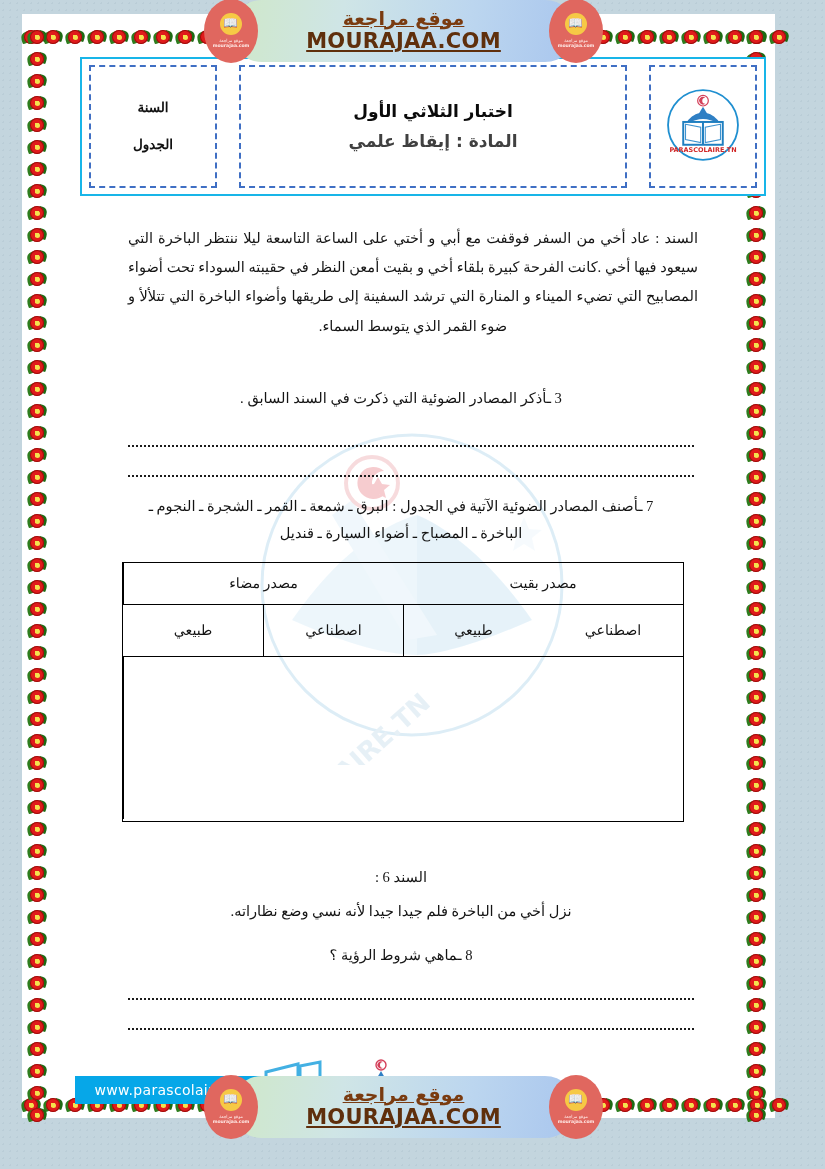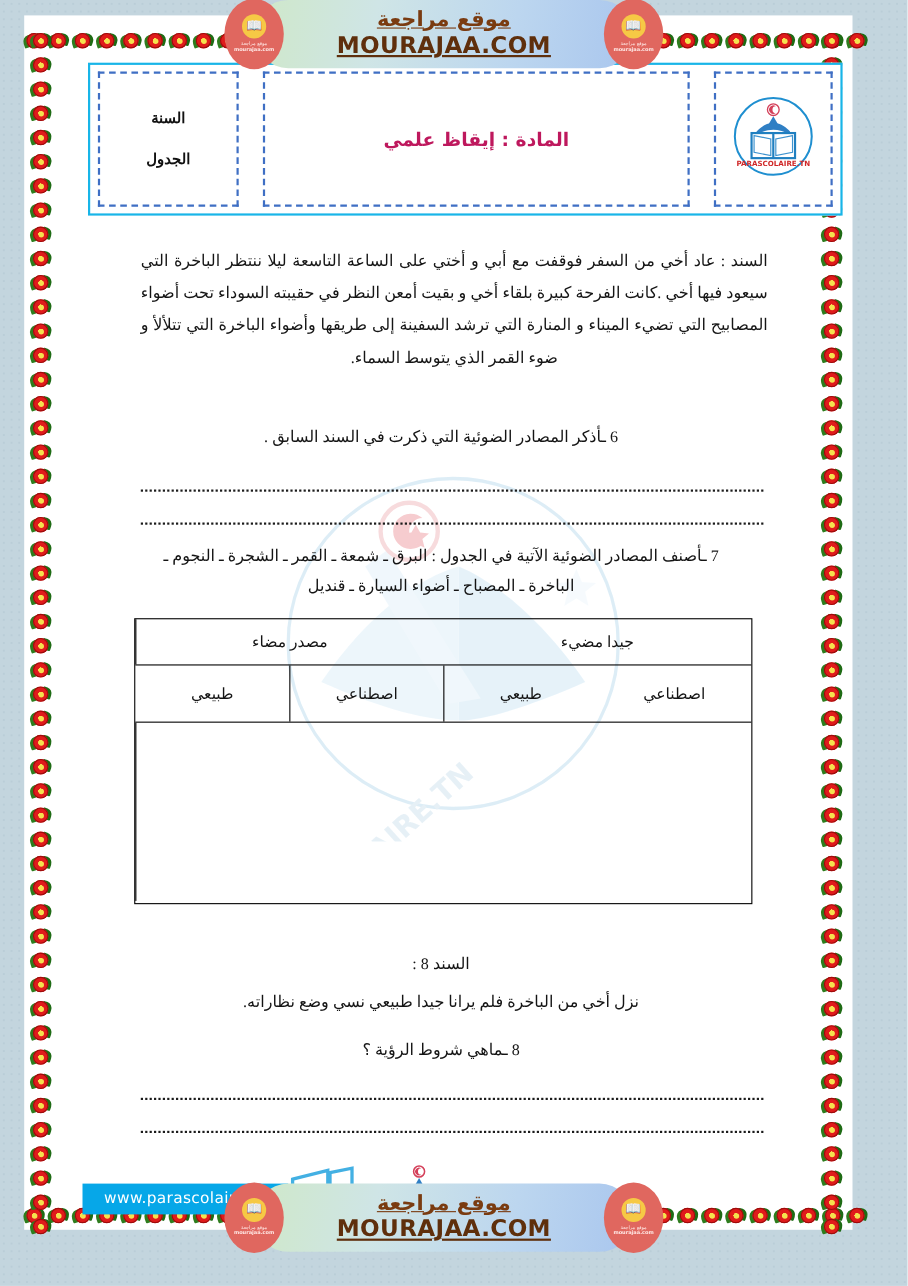--- a/index.html
+++ b/index.html
@@ -78,21 +78,21 @@
   }
   .year-line.second{margin-top:22px;}
 
   .title-wrap{text-align:center;line-height:1.5;}
   .title-main{
     font-family:"DejaVu Sans","Liberation Sans",sans-serif;
     font-weight:bold;font-size:17px;color:#0a0a0a;letter-spacing:.2px;
   }
   .title-sub{
     font-family:"DejaVu Sans","Liberation Sans",sans-serif;
-    font-weight:bold;font-size:17px;color:#be185d;margin-top:4px;
+    font-weight:bold;font-size:17px;color:#404040;margin-top:4px;
   }
 
   
   .passage{
     position:absolute;left:128px;top:224px;width:570px;
     font-size:14.6px;line-height:2.0;color:#151515;
     text-align:justify;text-align-last:center;direction:rtl;
   }
   .q-line{
     position:absolute;direction:rtl;color:#141414;font-size:14.6px;
@@ -1064,20 +1064,21 @@
 
 <div class="header-box">
 
   <div class="hcell hcell-year">
     <div class="year-line">السنة</div>
     <div class="year-line second">الجدول</div>
   </div>
 
   <div class="hcell hcell-title">
     <div class="title-wrap">
+      <div class="title-main">اختبار الثلاثي الأول</div>
       <div class="title-sub">المادة : إيقاظ علمي</div>
     </div>
   </div>
 
   <div class="hcell hcell-logo">
     <span>
       <svg viewBox="0 0 100 100" width="76" height="76">
         <circle cx="50" cy="50" r="46" fill="#fff" stroke="#1f8fd0" stroke-width="2.4"></circle>
         <circle cx="50" cy="18" r="7" fill="none" stroke="#d4405a" stroke-width="1.6"></circle>
         <path d="M53 14 a5 5 0 1 0 0 8 a3.6 3.6 0 1 1 0 -8 Z" fill="#d4405a"></path>
@@ -1088,45 +1089,45 @@
         <path d="M27 49 L47 53 L47 73 L27 69 Z" fill="#fff" stroke="#3f93cf" stroke-width="1.4"></path>
         <path d="M73 49 L53 53 L53 73 L73 69 Z" fill="#fff" stroke="#3f93cf" stroke-width="1.4"></path>
         <text x="50" y="86" text-anchor="middle" fill="#d02828" font-family="DejaVu Sans, sans-serif" font-size="8.5" font-weight="bold">PARASCOLAIRE.TN</text>
       </svg>
     </span>
   </div>
 </div>
 
 <div class="passage">السند : عاد أخي من السفر فوقفت مع أبي و أختي على الساعة التاسعة ليلا ننتظر الباخرة التي سيعود فيها أخي .كانت الفرحة كبيرة بلقاء أخي و بقيت أمعن النظر في حقيبته السوداء تحت أضواء المصابيح التي تضيء الميناء و المنارة التي ترشد السفينة إلى طريقها وأضواء الباخرة التي تتلألأ و ضوء القمر الذي يتوسط السماء.</div>
 
-<div class="q-line" id="q1">6 ـأذكر المصادر الضوئية التي ذكرت في السند السابق .</div>
+<div class="q-line" id="q1">3 ـأذكر المصادر الضوئية التي ذكرت في السند السابق .</div>
 <div class="dots" style="top:443px;"></div>
 <div class="dots" style="top:473px;"></div>
 
 <div class="q-line" id="q2">7 ـأصنف المصادر الضوئية الآتية في الجدول : البرق ـ شمعة ـ القمر ـ الشجرة ـ النجوم ـ الباخرة ـ المصباح ـ أضواء السيارة ـ قنديل</div>
 
 <div class="ctable">
   <div class="ct-row ct-head">
-    <div class="ct-cell ct-half">جيدا مضيء</div>
+    <div class="ct-cell ct-half">مصدر بقيت</div>
     <div class="ct-cell ct-half ct-divider">مصدر مضاء</div>
   </div>
   <div class="ct-row ct-sub">
     <div class="ct-cell" style="width:25%;">اصطناعي</div>
     <div class="ct-cell ct-qdivider" style="width:25%;">طبيعي</div>
     <div class="ct-cell ct-divider" style="width:25%;">اصطناعي</div>
     <div class="ct-cell" style="width:25%;">طبيعي</div>
   </div>
   <div class="ct-row ct-body">
     <div class="ct-cell ct-half"></div>
     <div class="ct-cell ct-half ct-divider"></div>
   </div>
 </div>
 
-<div class="q-line" id="s2-label">السند 8 :</div>
-<div class="q-line" id="s2-text">نزل أخي من الباخرة فلم يرانا جيدا طبيعي نسي وضع نظاراته.</div>
+<div class="q-line" id="s2-label">السند 6 :</div>
+<div class="q-line" id="s2-text">نزل أخي من الباخرة فلم جيدا جيدا لأنه نسي وضع نظاراته.</div>
 <div class="q-line" id="s2-q1">8 ـماهي شروط الرؤية ؟</div>
 <div class="dots" style="top:996px;"></div>
 <div class="dots" style="top:1026px;"></div>
 
 <div class="footer-band">
   <span>www.parascolaire.tn</span>
 </div>
 <div class="footer-logo">
   <svg viewBox="0 0 70 54" width="70" height="54">
     <path d="M8 14 L40 6 L40 40 L8 48 Z" fill="#ffffff" stroke="#2fa8e0" stroke-width="3"></path>

